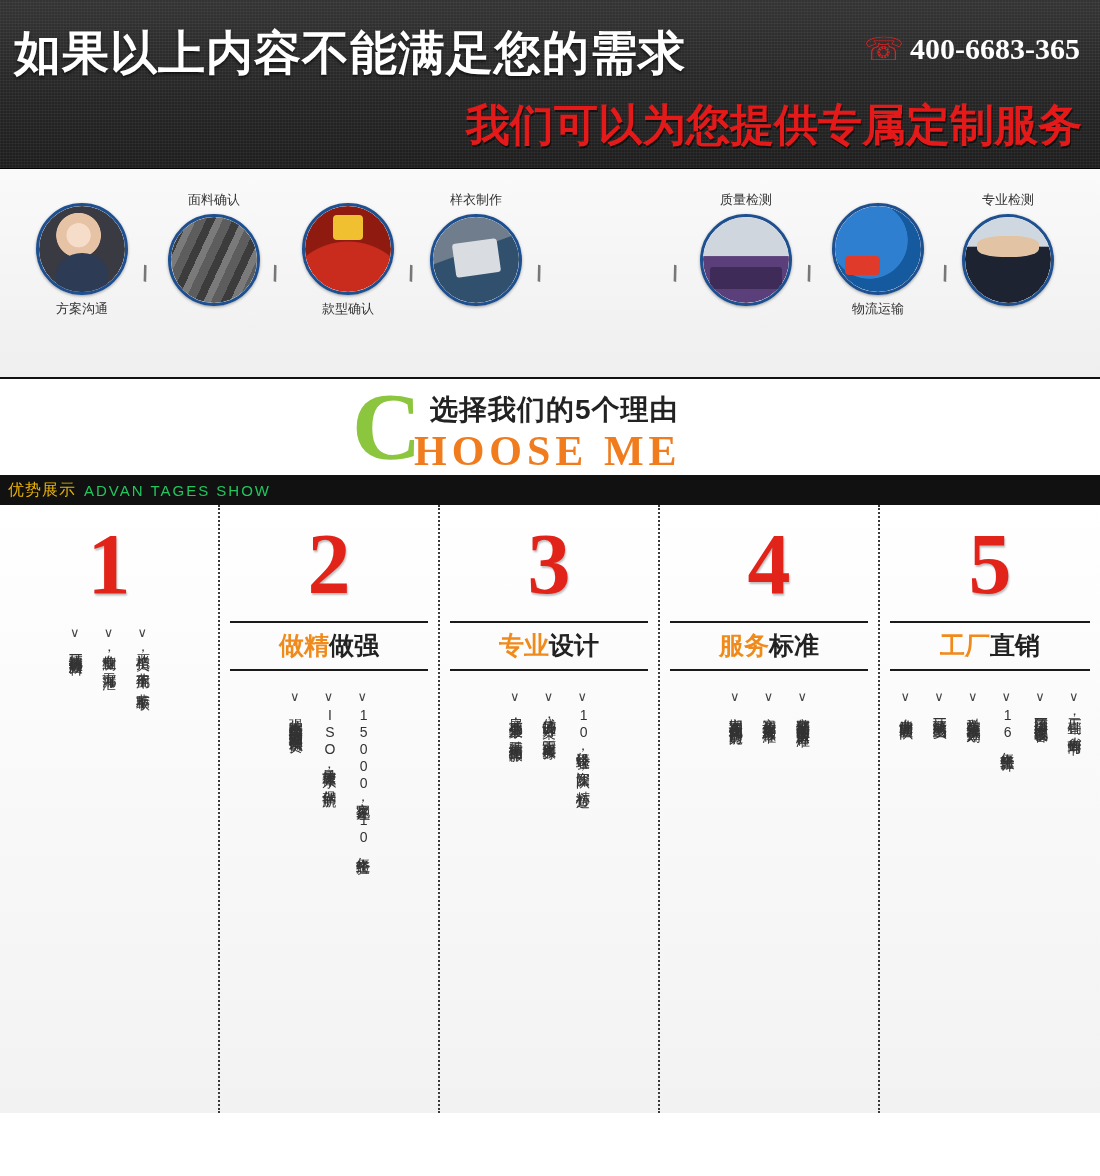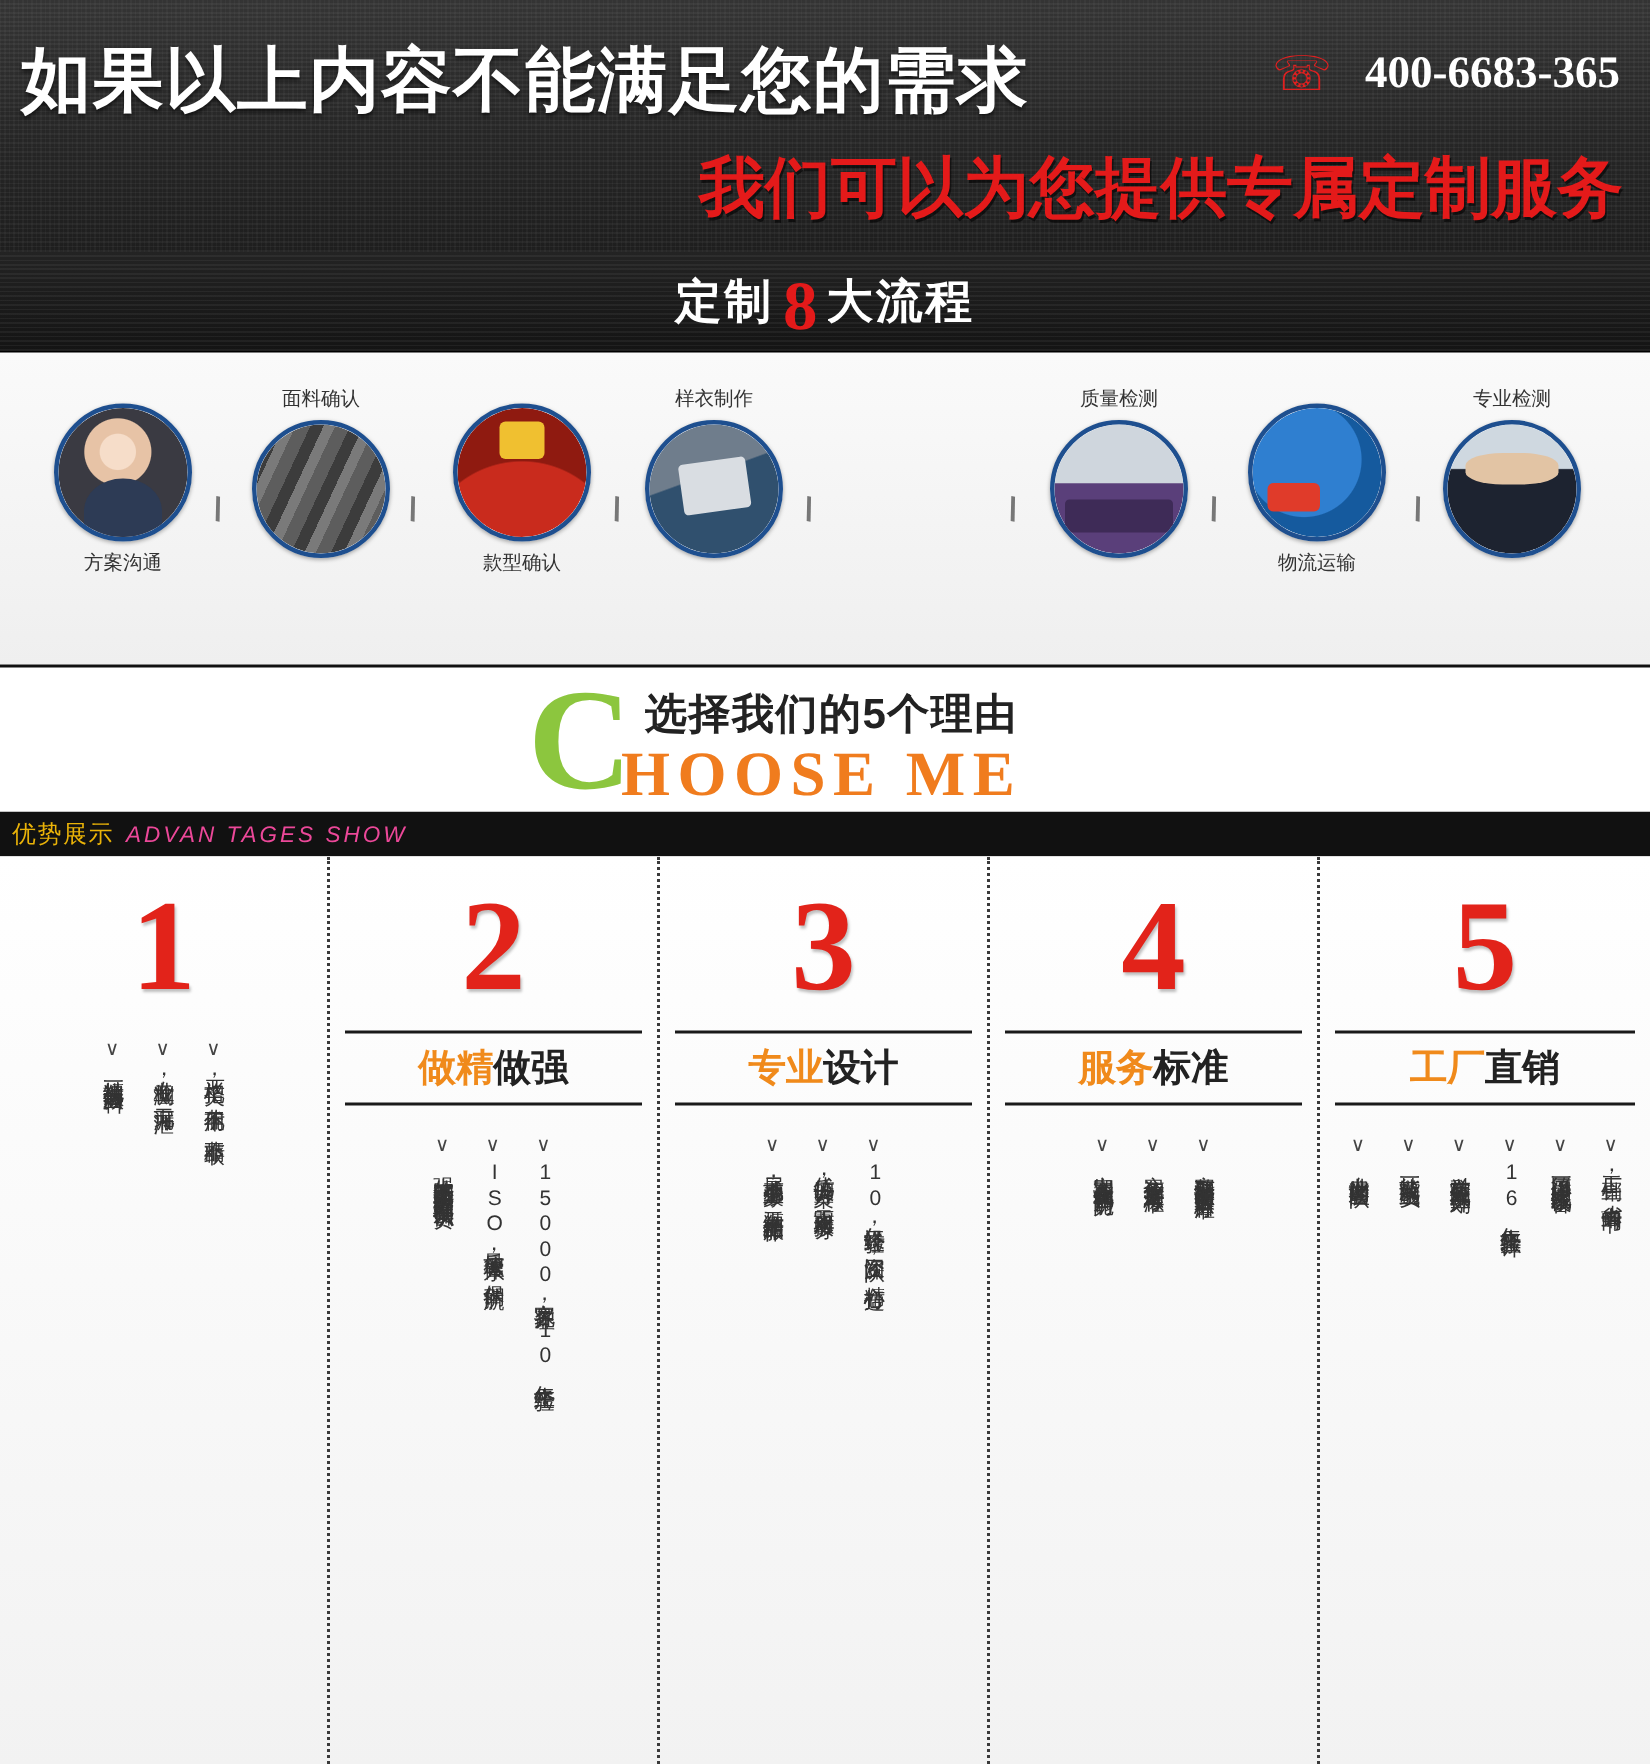--- a/index.html
+++ b/index.html
@@ -32,21 +32,21 @@
     text-shadow:0 2px 3px rgba(0,0,0,.6);
   }
   .phone{
     position:absolute;right:20px;top:32px;
     display:flex;align-items:center;gap:6px;
     color:#ffffff;
   }
   .phone-icon{color:#e02020;font-size:32px;line-height:1;}
   .phone-num{
     font-family:"Liberation Serif","DejaVu Serif",serif;
-    font-size:30px;font-weight:bold;letter-spacing:0px;margin-left:16px;
+    font-size:30px;font-weight:bold;letter-spacing:0px;
   }
   .banner-line2{
     position:absolute;right:18px;top:96px;
     color:#e41a1a;
     font-size:44px;
     font-weight:bold;
     white-space:nowrap;
     text-shadow:1px 2px 0 rgba(0,0,0,.55);
   }
 
@@ -129,21 +129,21 @@
     position:absolute;left:414px;top:48px;
     font-family:"Liberation Serif","DejaVu Serif",serif;
     font-size:42px;font-weight:bold;color:#f07c1e;letter-spacing:5px;
   }
 
   
   .adv-bar{
     height:30px;background:#111;color:#fff;display:flex;align-items:center;padding-left:8px;gap:8px;
   }
   .adv-cn{color:#eab308;font-size:16px;font-weight:normal;letter-spacing:1px;}
-  .adv-en{color:#ec4899;font-size:15px;letter-spacing:2px;font-style:italic;}
+  .adv-en{color:#22c55e;font-size:15px;letter-spacing:2px;}
 
   
   .five{
     display:flex;
     background:#ffffff;
     background-image:linear-gradient(180deg,#ffffff 0%,#f2f2f2 100%);
     height:608px;
   }
   .col{
     flex:1 1 20%;
@@ -196,25 +196,20 @@
 
   <div class="banner">
     <div class="banner-line1">如果以上内容不能满足您的需求</div>
     <div class="phone">
       <span class="phone-icon">☏</span>
       <span class="phone-num">400-6683-365</span>
     </div>
     <div class="banner-line2">我们可以为您提供专属定制服务</div>
   </div>
 
-  <div class="process-title-bar">
-    <span class="pt-text">定制</span>
-    <span class="pt-num">8</span>
-    <span class="pt-text">大流程</span>
-  </div>
 
   <div class="process">
 
     <div class="node" style="left:36px;top:34px;">
       <div class="circ">
           <div class="inner art-operator"></div>
         </div>
       <div class="cap">方案沟通</div>
     </div>
     <div class="arrow" style="left:142px;top:92px;">\</div>

